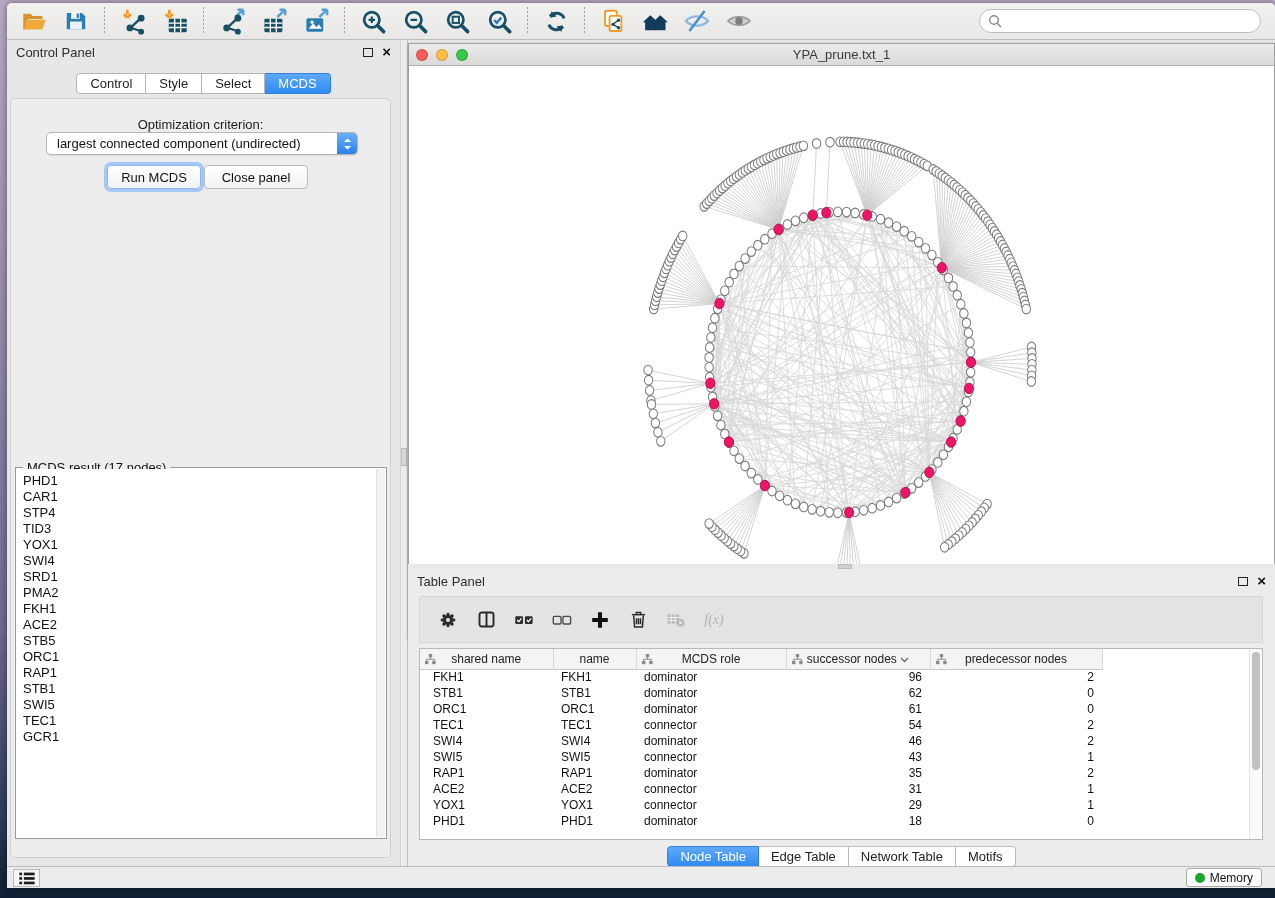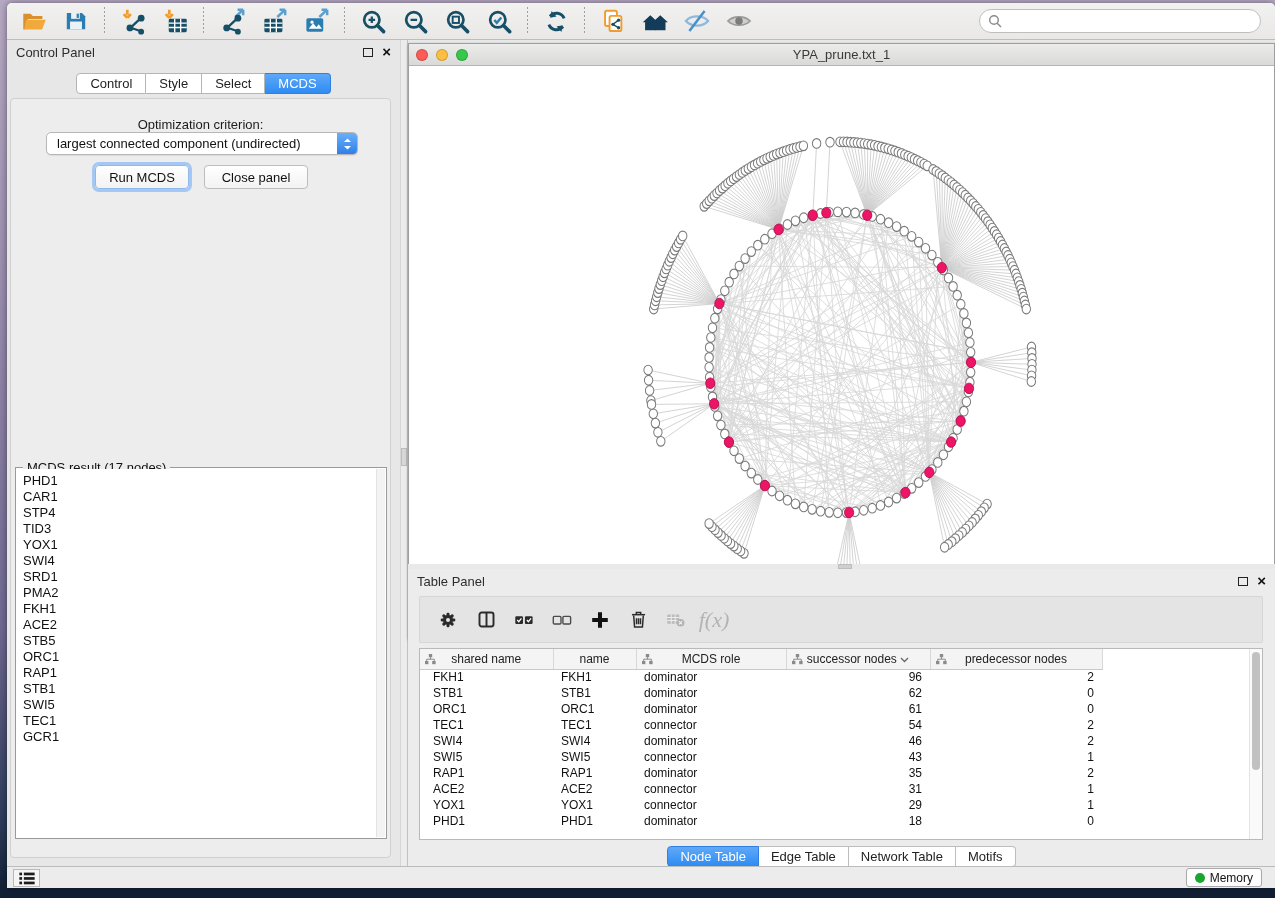--- a/index.html
+++ b/index.html
@@ -48,21 +48,21 @@
   .select { position:absolute; left:35px; top:33px; width:312px; height:23px; background:#fff;
     border:1px solid #b7b7b7; border-radius:5px; display:flex; align-items:center; overflow:hidden;
     box-shadow:0 1px 1px rgba(0,0,0,.08); }
   .select .val { flex:1; font-size:13px; color:#111; padding-left:10px; white-space:nowrap; }
   .stepper { width:20px; height:23px; background:linear-gradient(#6db2f9,#2b7de9);
     display:flex; align-items:center; justify-content:center; border-radius:0 4px 4px 0; }
   .btnrow { position:absolute; top:66px; left:0; width:100%; height:24px; }
   .mbtn { position:absolute; height:24px; background:linear-gradient(#ffffff,#f2f2f2);
     border:1px solid #bdbdbd; border-radius:4px; font-size:13px; color:#111;
     font-family:"Liberation Sans",sans-serif; }
-  .run { left:84px; width:94px; box-shadow:0 0 0 3px rgba(103,167,250,.55); border-color:#8fb8ec; }
+  .run { left:96px; width:94px; box-shadow:0 0 0 3px rgba(103,167,250,.55); border-color:#8fb8ec; }
   .closep { left:193px; width:104px; }
 
   .groupbox { position:absolute; left:4px; top:368px; width:372px; height:372px;
     border:1px solid #9a9a9a; background:#fff; }
   .groupbox .legend { position:absolute; top:-8px; left:7px; background:#ededed;
     padding:0 4px; font-size:13px; color:#111; }
   .mcds-list { position:absolute; inset:1px; background:#fff; padding:4px 0 0 6px; overflow:hidden; }
   .mcds-list div { font-size:13px; line-height:16px; color:#111; }
   .list-track { position:absolute; top:1px; bottom:1px; right:1px; width:9px; background:#f3f3f3;
     border-left:1px solid #e2e2e2; }
@@ -89,21 +89,21 @@
   .hsplit { position:absolute; left:0; right:0; top:524px; height:5px; background:#e9e9e9; }
   .hsplit .grip { position:absolute; left:430px; top:0; width:14px; height:5px; background:#cfcfcf;
     border:1px solid #bdbdbd; }
 
   
   .tpanel { position:absolute; left:0; right:0; top:529px; bottom:0; background:#ececec; }
   .tp-toolbar { position:absolute; left:11px; right:12px; top:27px; height:47px; background:#e4e4e4;
     border:1px solid #d6d6d6; border-radius:2px; display:flex; align-items:center; padding-left:9px; }
   .ti { width:26px; height:26px; margin:0 6px; display:flex; align-items:center; justify-content:center;
     border:none; background:transparent; }
-  .fx { font-family:"Liberation Serif", serif; font-style:italic; font-size:22px; color:#b3b3b3; }
+  .fx { font-family:"Liberation Serif", serif; font-style:italic; font-size:14px; color:#b3b3b3; }
 
   .tblwrap { position:absolute; left:11px; right:12px; top:79px; height:192px; background:#fff;
     border:1px solid #b9b9b9; overflow:hidden; }
   table.node { border-collapse:collapse; table-layout:fixed; width:682px; }
   table.node th { height:20px; background:#f4f4f4; border-right:1px solid #d8d8d8; border-bottom:1px solid #c9c9c9;
     font-size:12px; font-weight:normal; color:#222; text-align:center; position:relative; padding:0 4px;
     white-space:nowrap; overflow:hidden; }
   table.node th .hic { position:absolute; left:5px; top:5px; }
   table.node td { height:16px; font-size:12px; color:#111; padding:0 8px; white-space:nowrap; overflow:hidden; }
   table.node td.num { text-align:right; }

